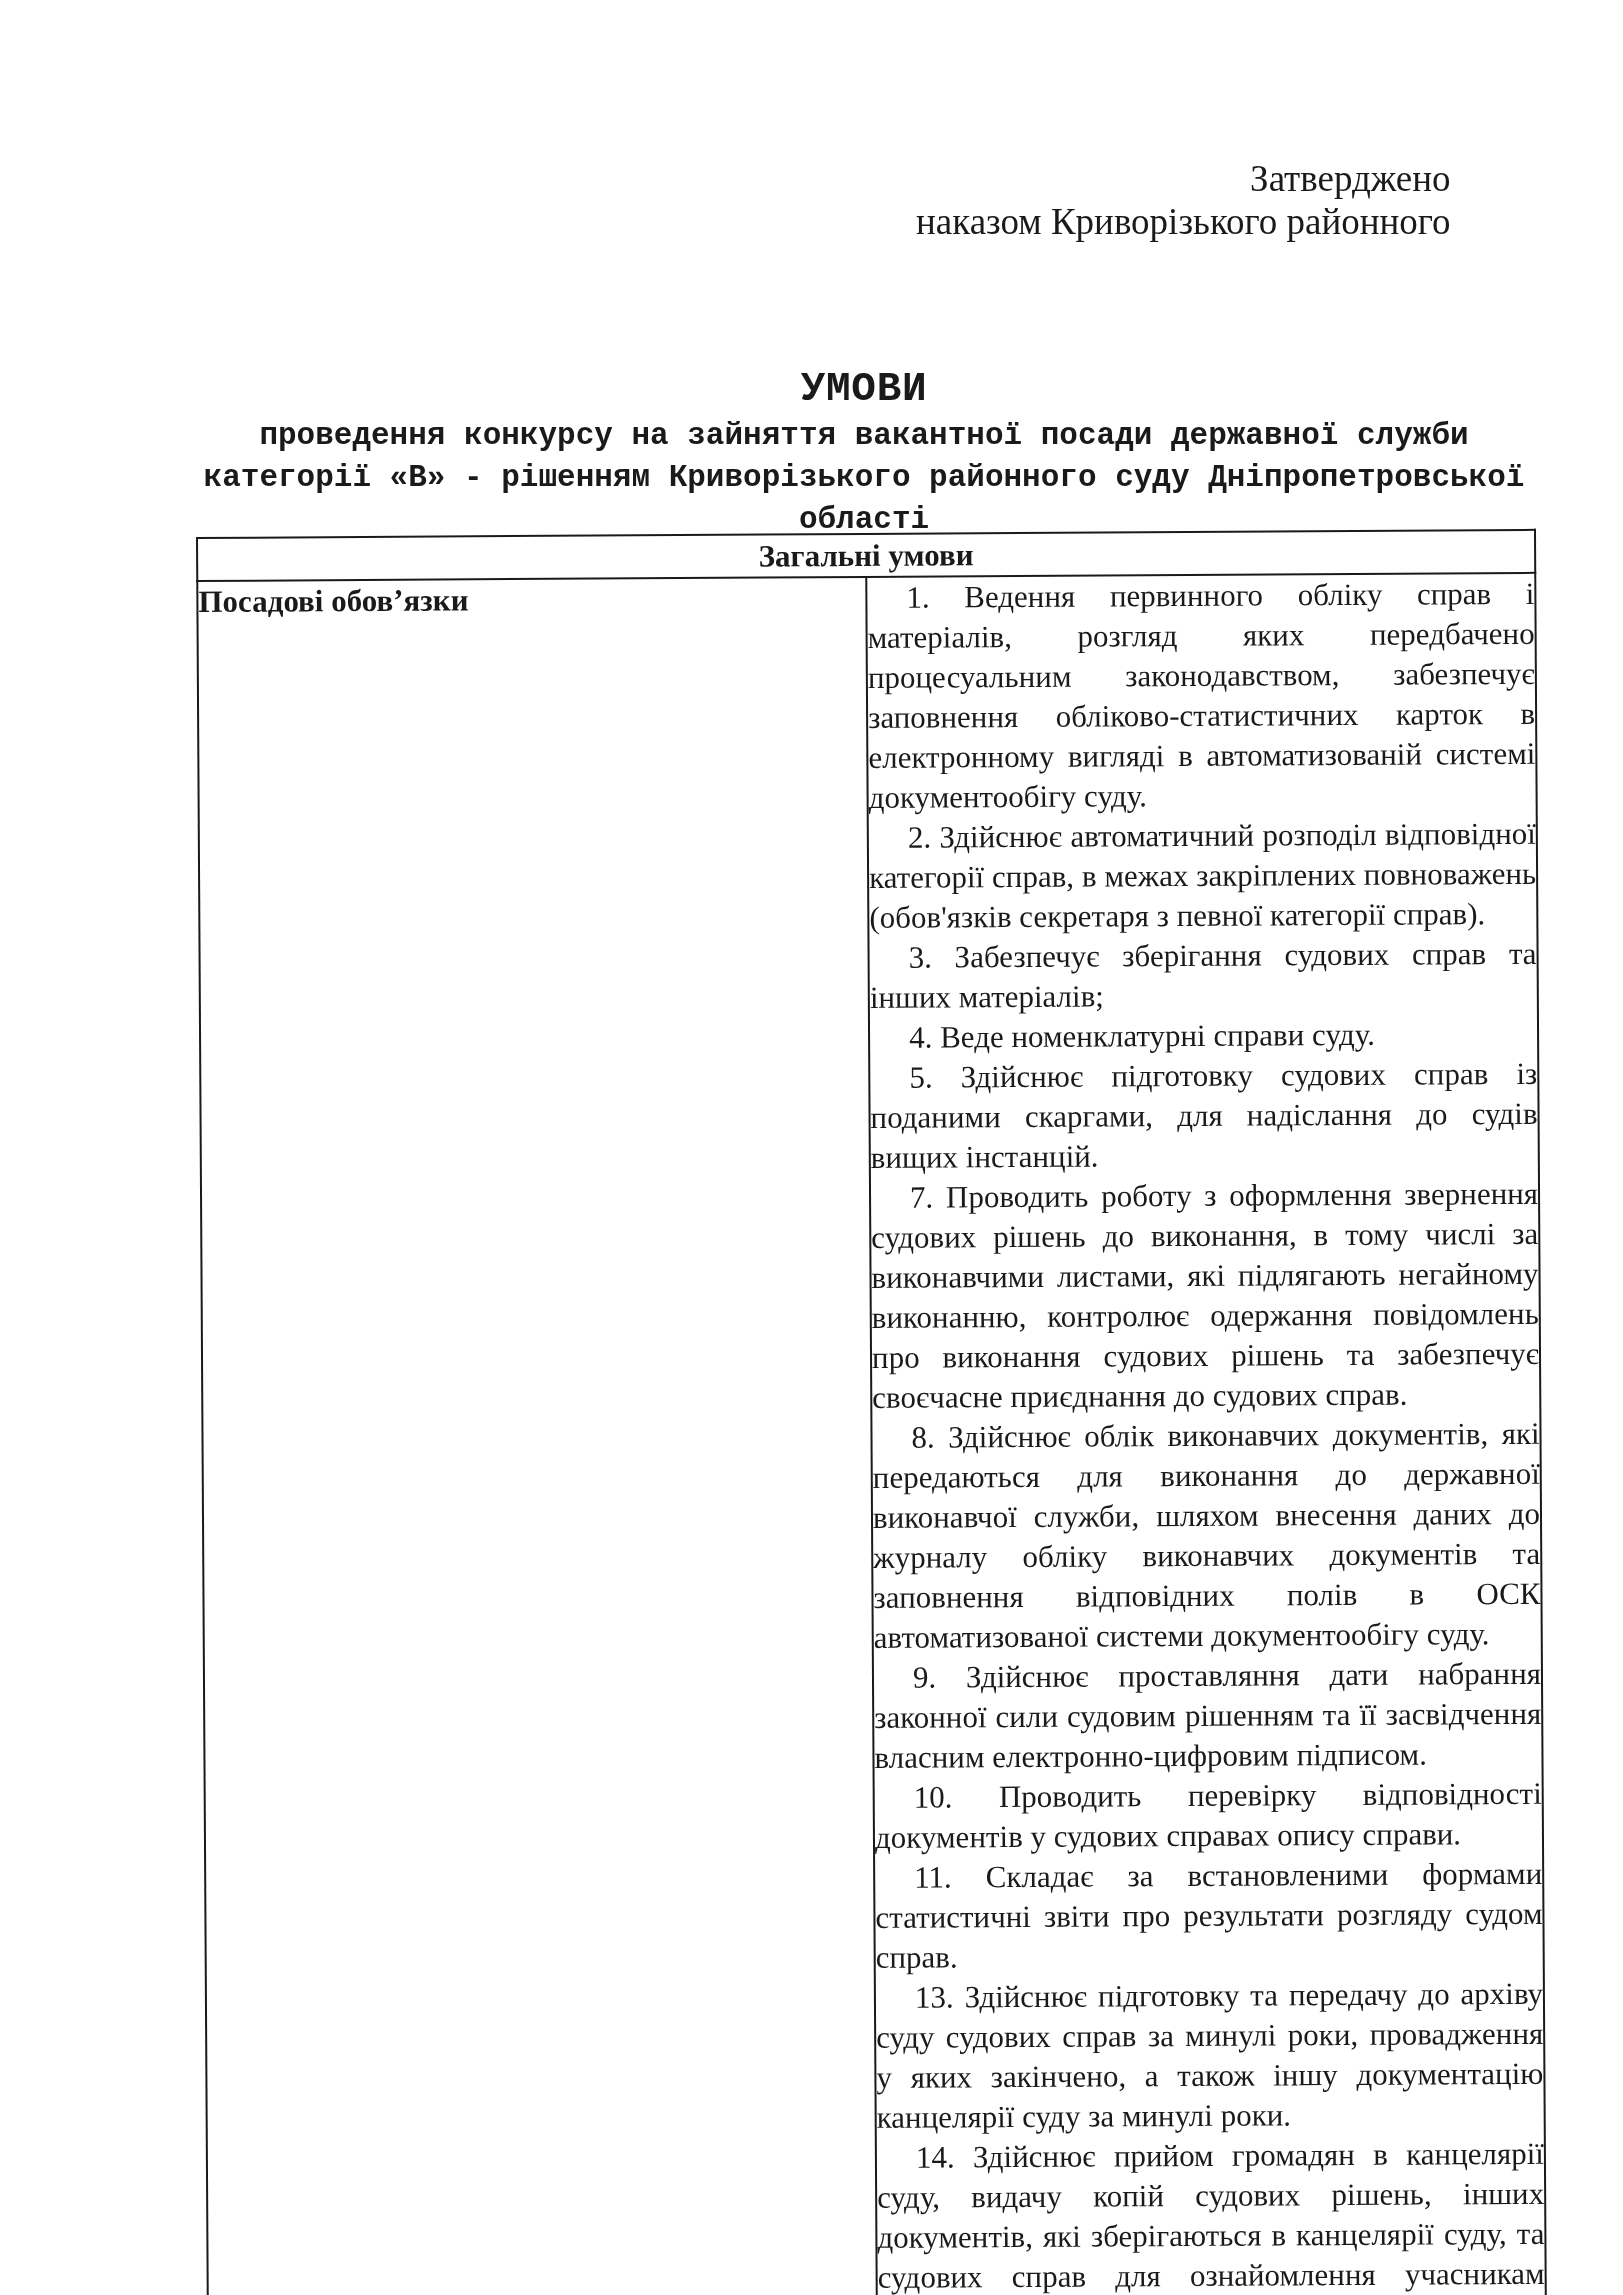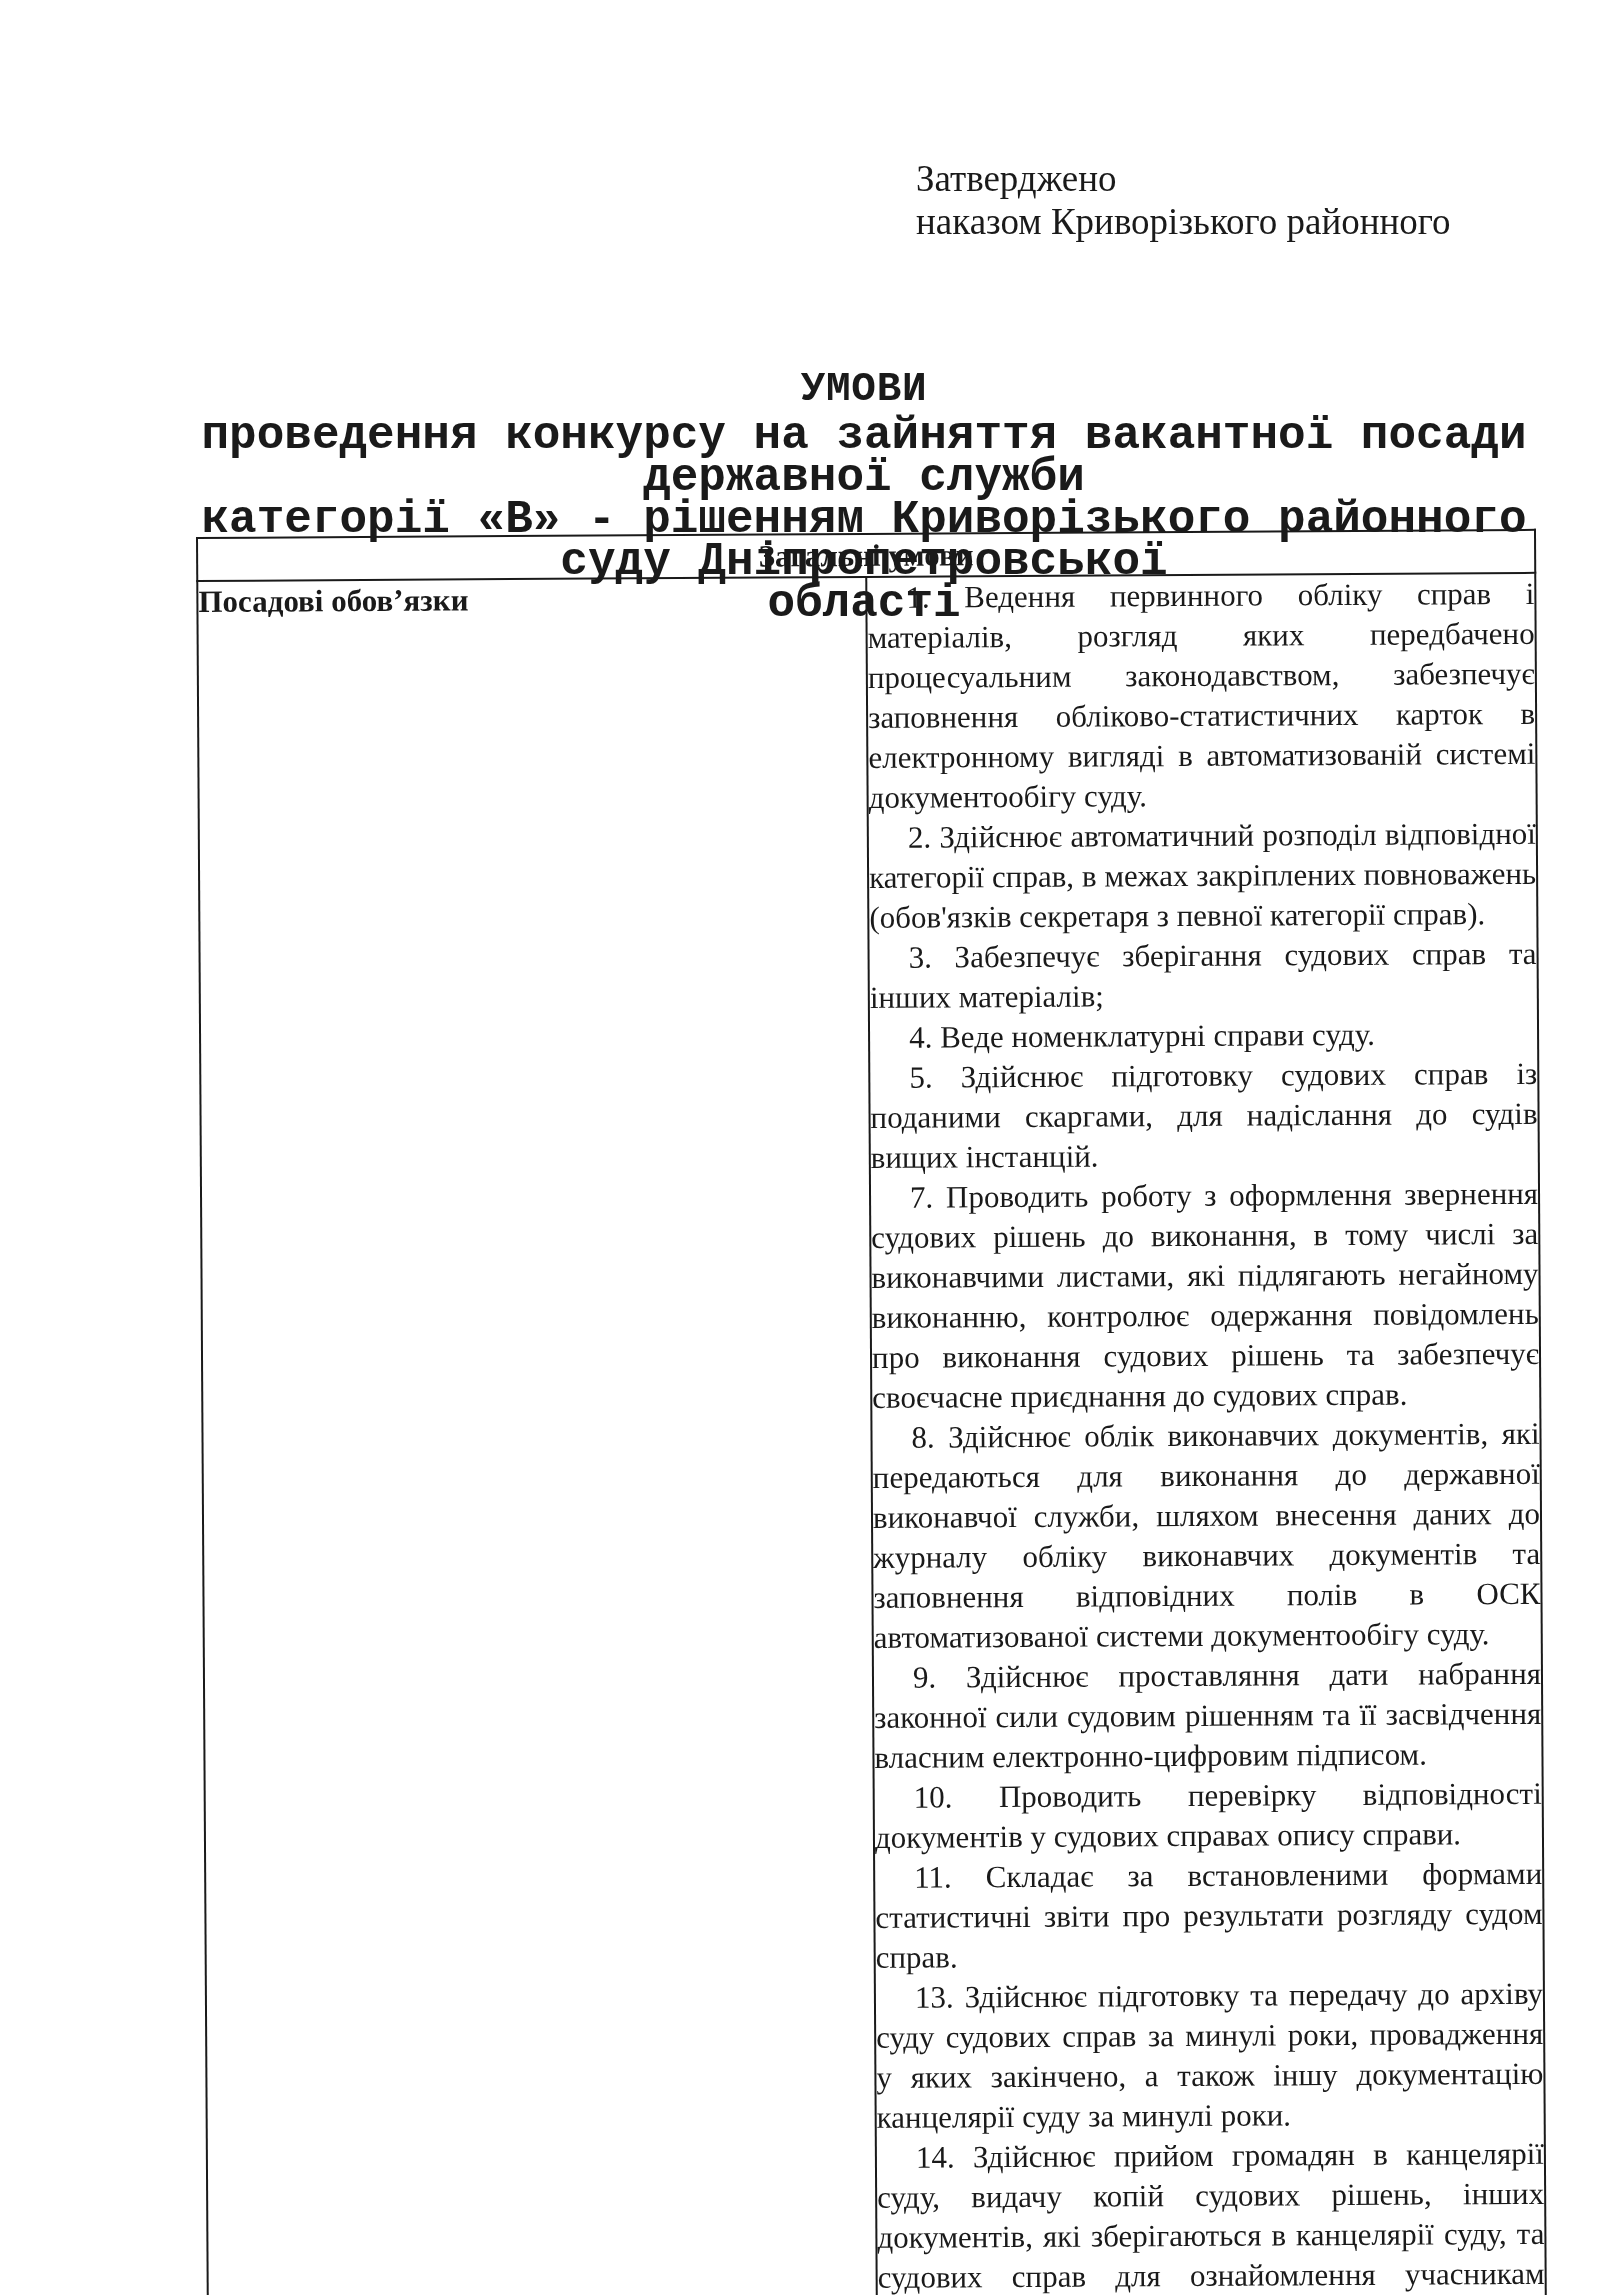--- a/index.html
+++ b/index.html
@@ -3,29 +3,29 @@
   <meta charset="utf-8">
   <style>
     html, body { margin: 0; padding: 0; background: #ffffff; }
     body {
       width: 1623px; height: 2295px; position: relative; overflow: hidden;
       font-family: "Liberation Serif", "DejaVu Serif", serif;
       color: #1a1a1a;
     }
     .approval {
       position: absolute; left: 916px; top: 157px;
-      font-size: 37px; line-height: 43px;
+      font-size: 37px; line-height: 43px; text-align: right;
     }
     .approval div { white-space: nowrap; }
     .title-block {
       position: absolute; left: 190px; top: 363px; width: 1348px;
       text-align: center; font-weight: bold; font-family: Liberation Mono, monospace;
     }
     .doc-title { font-size: 41px; line-height: 52px; letter-spacing: 0.7px; }
-    .doc-subtitle { font-size: 46px; line-height: 42px; }
+    .doc-subtitle { font-size: 31px; line-height: 42px; }
     table.conditions {
       position: absolute; left: 196px; top: 537px; width: 1340px;
       border-collapse: collapse; table-layout: fixed;
       transform: rotate(-0.35deg); transform-origin: left top;
     }
     table.conditions td, table.conditions th {
       border: 2px solid #1a1a1a; vertical-align: top; padding: 0;
     }
     th.section-header {
       font-size: 31px; line-height: 41px; font-weight: bold; text-align: center;

